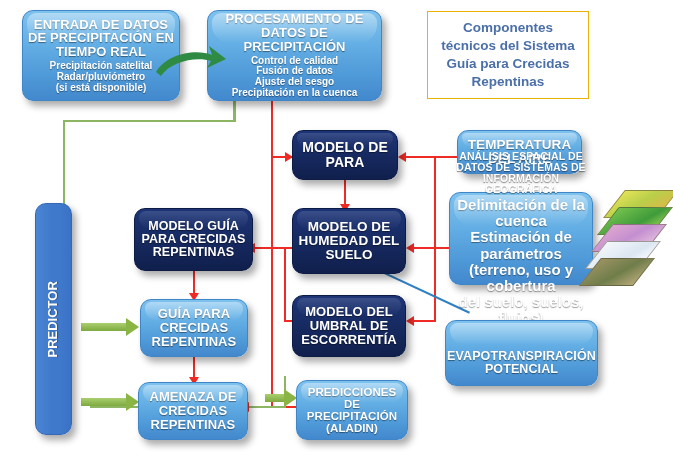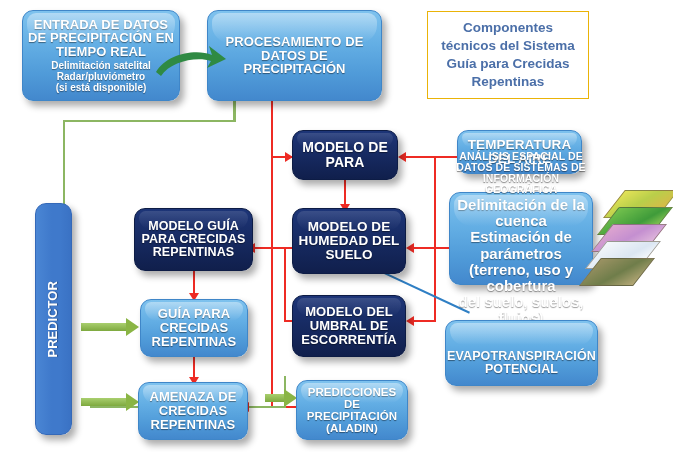--- a/index.html
+++ b/index.html
@@ -148,27 +148,31 @@
 
   <div class="ln grn" style="left:284px;top:376px;width:2px;height:31px;"></div>
   <div class="ln grn" style="left:90px;top:376px;width:0;height:0;"></div>
 
   <svg id="swoosh" style="left:152px;top:38px;" width="76" height="44" viewBox="0 0 76 44">
     <path d="M4,34 C14,16 44,10 60,17 L57,8 L74,21 L55,30 L59,23 C44,18 18,24 9,38 Z" fill="#2f8a43"></path>
   </svg>
 
   <div class="node lite" style="left:22px;top:10px;width:158px;height:91px;padding:6px 4px;">
     <div class="ttl" style="font-size:13px;">ENTRADA DE DATOS DE PRECIPITACIÓN EN TIEMPO REAL</div>
-    <div class="sub" style="font-size:10px;white-space:pre-line;">Delimitación satelital
+    <div class="sub" style="font-size:10px;white-space:pre-line;">Precipitación satelital
 Radar/pluviómetro
 (si está disponible)</div>
   </div>
 
   <div class="node lite" style="left:207px;top:10px;width:175px;height:91px;padding:5px 3px;">
     <div class="ttl" style="font-size:13px;">PROCESAMIENTO DE DATOS DE PRECIPITACIÓN</div>
+    <div class="sub" style="font-size:10px;white-space:pre-line;">Control de calidad
+Fusión de datos
+Ajuste del sesgo
+Precipitación en la cuenca</div>
   </div>
 
   <div id="legend" style="left:427px;top:11px;width:162px;height:88px;padding:4px 8px;">
     <span>Componentes técnicos del Sistema Guía para Crecidas Repentinas</span>
   </div>
 
   <div class="node med" id="predictor" style="left:35px;top:203px;width:37px;height:232px;">
     <div class="vtxt">
       <b>PREDICTOR</b>
     </div>

